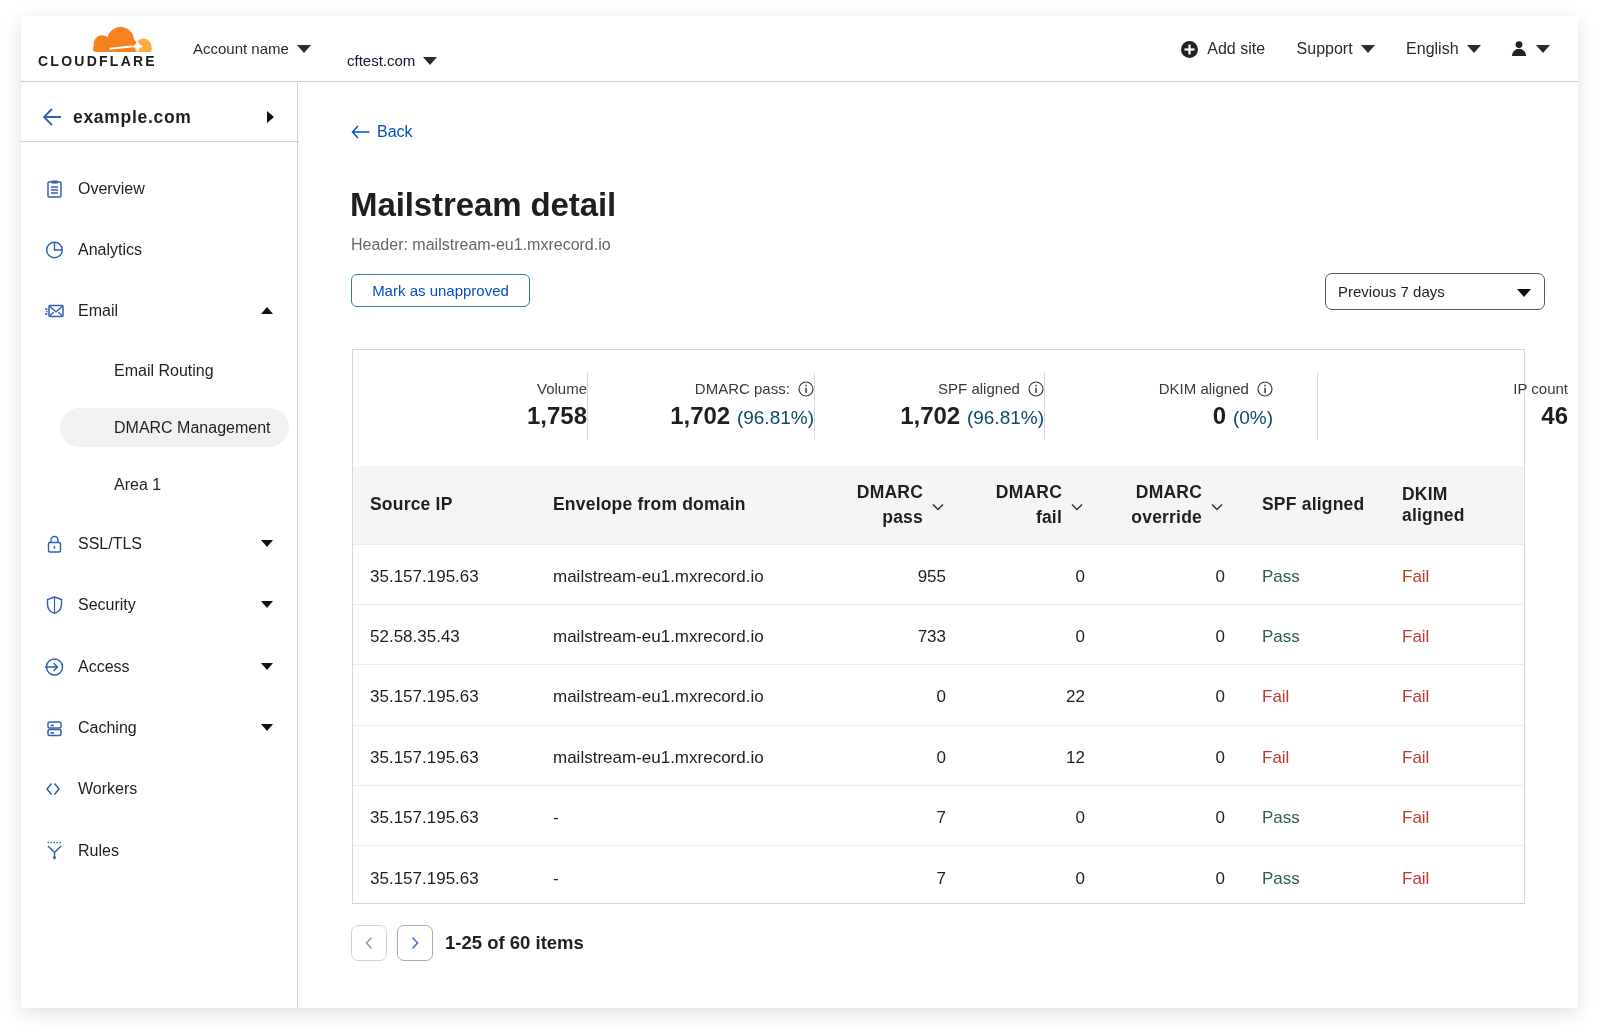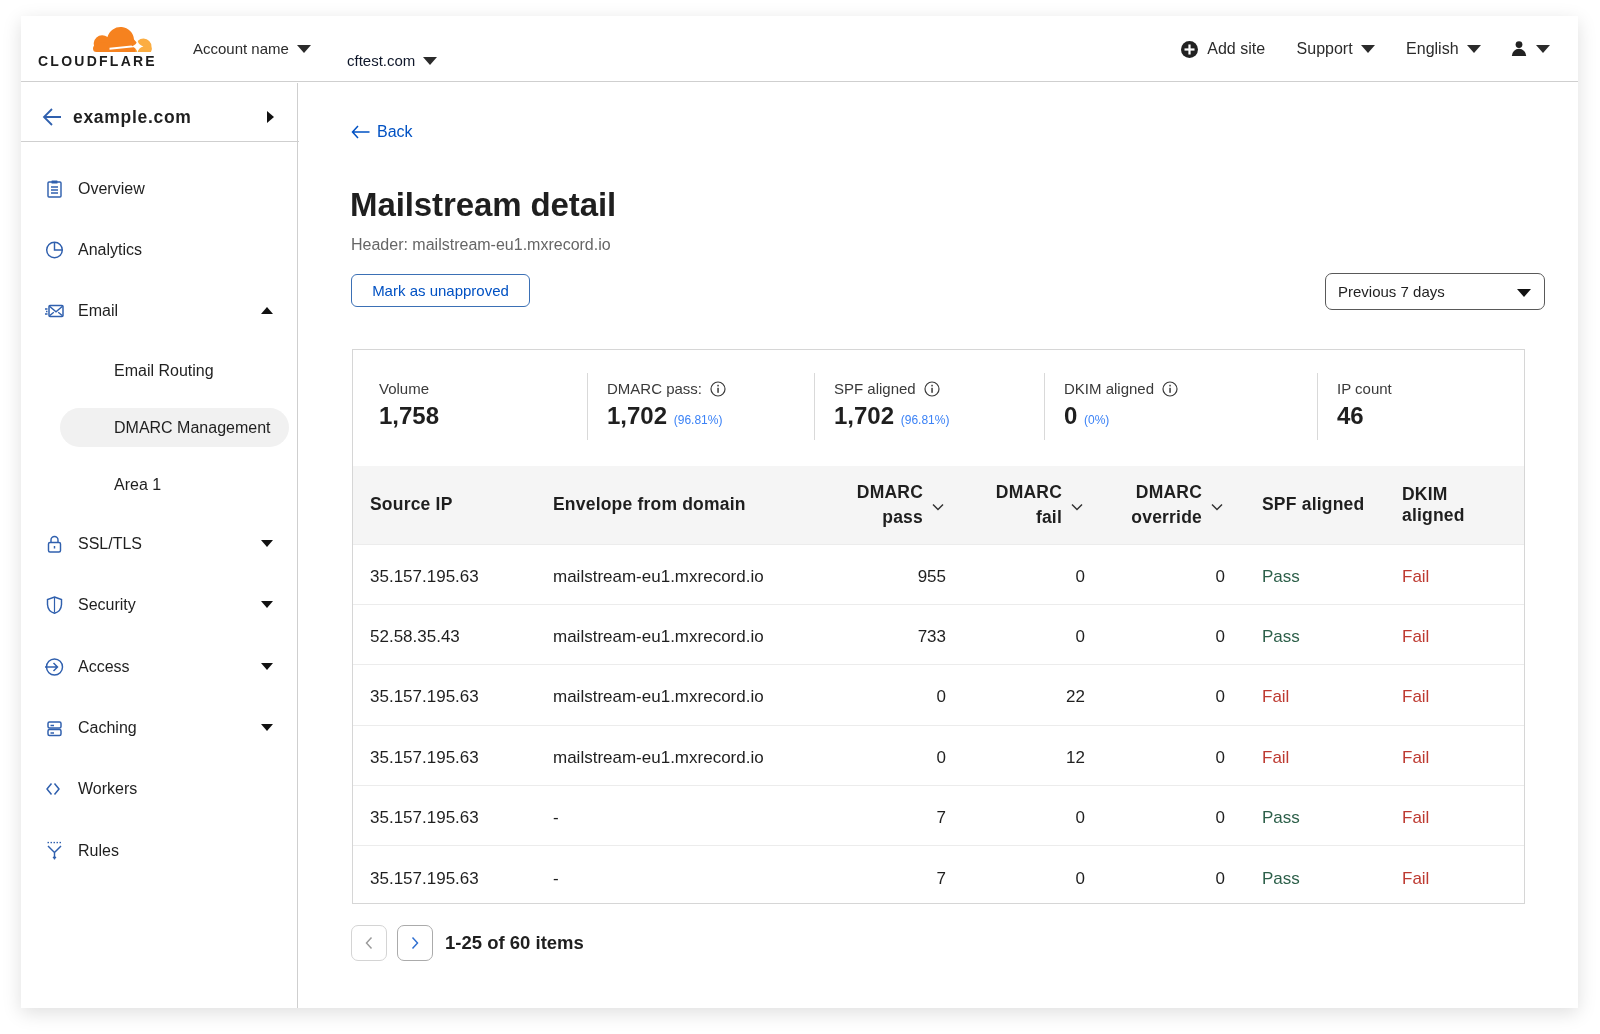--- a/index.html
+++ b/index.html
@@ -34,25 +34,25 @@
 .main { position:absolute; left:278px; top:67px; width:1279px; height:925px; background:#fff; }
 .back { position:absolute; left:52px; top:40px; font-size:16px; color:#0051c3; }
 h1 { position:absolute; left:51px; top:103px; font-size:33px; letter-spacing:-0.1px; font-weight:bold; color:#1f1f1f; }
 .subtitle { position:absolute; left:52px; top:153px; font-size:16px; color:#666; }
 .btn { position:absolute; left:52px; top:191px; width:179px; height:33px; border:1px solid #3b70b5; border-radius:6px; color:#0051c3; font-size:15px; text-align:center; line-height:31px; background:#fff; }
 .select { position:absolute; left:1026px; top:190px; width:220px; height:37px; border:1px solid #595959; border-radius:7px; background:#fff; font-size:15px; color:#1f1f1f; line-height:35px; padding-left:12px; }
 .select .scaret { position:absolute; right:13px; top:15px; width:0; height:0; border-left:7px solid transparent; border-right:7px solid transparent; border-top:8px solid #111; }
 
 .card { position:absolute; left:53px; top:266px; width:1173px; height:555px; border:1px solid #d6d6d6; background:#fff; }
 .stats { position:absolute; left:0; top:0; width:100%; height:116px; }
-.stat { position:absolute; top:0; height:116px; padding:30px 0 0 26px; }
+.stat { position:absolute; top:0; height:116px; padding:30px 0 0 26px;text-align:right; }
 .stat.b { border-left:1px solid #d9d9d9; top:23px; height:67px; padding:7px 0 0 19px; }
 .stat .lab { font-size:15px; color:#3a3a3a; }
 .stat .val { margin-top:5px; font-size:24px; font-weight:bold; color:#1f1f1f; }
-.stat .pct { font-size:12px; font-weight:normal; color:#3b82f6; }
+.stat .pct { font-size:19px; font-weight:normal; color:#0c4a6e; }
 .infoi { display:inline-block; vertical-align:-3px; margin-left:4px; }
 
 table { position:absolute; left:0; top:116px; width:1171px; border-collapse:collapse; font-size:17px; table-layout:fixed; }
 thead th { background:#f5f5f5; font-weight:bold; color:#1f1f1f; height:78px; text-align:left; vertical-align:middle; font-size:17.5px; letter-spacing:0.2px; }
 tbody td { height:60.4px; padding-top:5px; border-top:1px solid #ececec; vertical-align:middle; color:#1f1f1f; }
 th.num, td.num { text-align:right; }
 .pass { color:#2c5f49; }
 .fail { color:#bd3a31; }
 .thr { display:flex; justify-content:flex-end; align-items:center; }
 .thr .lines { text-align:right; line-height:25px; }

